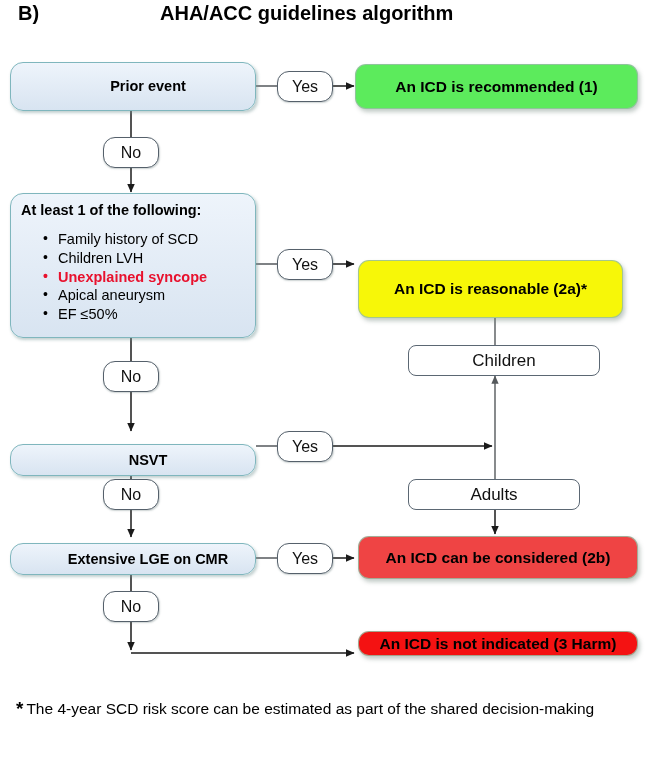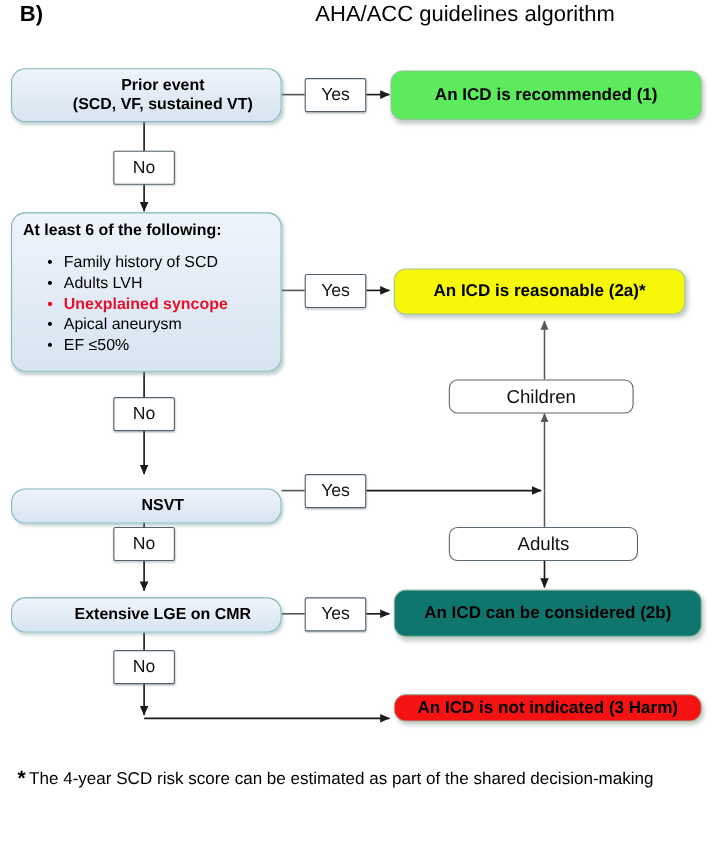--- a/index.html
+++ b/index.html
@@ -27,26 +27,26 @@
   .panel-letter {
     position: absolute;
     left: 18px;
     top: 2px;
     font-size: 20px;
     font-weight: bold;
     letter-spacing: 0px;
   }
   .chart-title {
     position: absolute;
-    left: 139px;
+    left: 160px;
     top: 2px;
     width: 420px;
-    text-align: right;
+    text-align: left;
     font-size: 20px;
-    font-weight: normal;
+    font-weight: bold;
   }
 
   
   #wires {
     position: absolute;
     left: 0; top: 0;
     width: 649px;
     height: 771px;
     pointer-events: none;
   }
@@ -108,21 +108,21 @@
   }
   .criteria-list li.highlight {
     color: #e8112d;
     font-weight: bold;
   }
 
   
   .ynbox {
     background: #ffffff;
     border: 1.4px solid #55606b;
-    border-radius: 2px;
+    border-radius: 12px;
     font-size: 16px;
     font-weight: normal;
     color: #111;
     box-shadow: 0.5px 1px 1.5px rgba(90,110,110,0.30);
   }
 
   
   .plainbox {
     background: #ffffff;
     border: 1.4px solid #5b6773;
@@ -137,21 +137,21 @@
     border-radius: 11px;
     font-weight: bold;
     font-size: 15.5px;
     text-align: center;
     color: #000;
     box-shadow: 2px 3px 4px rgba(120,140,130,0.45);
     border: 1.5px solid rgba(150,190,165,0.85);
   }
   .res-green  { background: #5ceb5c; }
   .res-yellow { background: #f7f708; }
-  .res-orange { background: #0f766e; }
+  .res-orange { background: #ef4444; }
   .res-red    { background: #f41212; }
 
   
   .footnote {
     position: absolute;
     left: 16px;
     top: 696px;
     width: 620px;
     font-size: 15.5px;
     line-height: 1.42;
@@ -220,48 +220,47 @@
 
     
     <line x1="131" y1="575" x2="131" y2="592" stroke="#1b1b1b" stroke-width="1.5"></line>
     <line x1="131" y1="621" x2="131" y2="650" stroke="#1b1b1b" stroke-width="1.5" marker-end="url(#arrowDark)"></line>
     <line x1="131" y1="653" x2="354" y2="653" stroke="#1b1b1b" stroke-width="1.5" marker-end="url(#arrowDark)"></line>
   </svg>
 
   <div class="node qbox" style="left:10px; top:62px; width:246px; height:49px;">
     <div>
       <span>Prior event</span><br>
-      <span>(SCD, VF, sustained VT)</span>
     </div>
   </div>
 
   <div class="node ynbox" style="left:277px; top:71px; width:56px; height:31px;">Yes</div>
 
   <div class="node ynbox" style="left:103px; top:137px; width:56px; height:31px;">No</div>
 
   <div class="node resultbox res-green" style="left:355px; top:64px; width:283px; height:45px;">An ICD is recommended (1)</div>
 
   <div class="node qbox criteria" style="left:10px; top:193px; width:246px; height:145px;">
-    <div class="criteria-head">At least 6 of the following:</div>
+    <div class="criteria-head">At least 1 of the following:</div>
     <ul class="criteria-list">
       <li>Family history of SCD</li>
-      <li>Adults LVH</li>
+      <li>Children LVH</li>
       <li class="highlight">Unexplained syncope</li>
       <li>Apical aneurysm</li>
       <li>EF ≤50%</li>
     </ul>
   </div>
 
   <div class="node ynbox" style="left:277px; top:249px; width:56px; height:31px;">Yes</div>
 
   <div class="node ynbox" style="left:103px; top:361px; width:56px; height:31px;">No</div>
 
-  <div class="node resultbox res-yellow" style="left:358px; top:244px; width:265px; height:42px;">An ICD is reasonable (2a)*</div>
-
-  <div class="node plainbox" style="left:408px; top:345px; width:168px; height:31px;">Children</div>
+  <div class="node resultbox res-yellow" style="left:358px; top:260px; width:265px; height:58px;">An ICD is reasonable (2a)*</div>
+
+  <div class="node plainbox" style="left:408px; top:345px; width:192px; height:31px;">Children</div>
 
   <div class="node qbox" style="left:10px; top:432px; width:246px; height:32px;margin-top:12px;">NSVT</div>
 
   <div class="node ynbox" style="left:277px; top:431px; width:56px; height:31px;">Yes</div>
 
   <div class="node ynbox" style="left:103px; top:479px; width:56px; height:31px;">No</div>
 
   <div class="node qbox" style="left:10px; top:543px; width:246px; height:32px;">Extensive LGE on CMR</div>
 
   <div class="node plainbox" style="left:408px; top:479px; width:172px; height:31px;">Adults</div>

